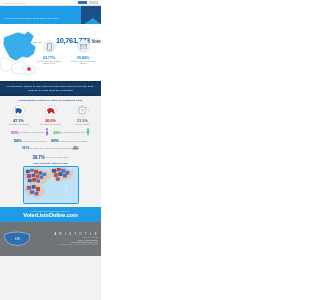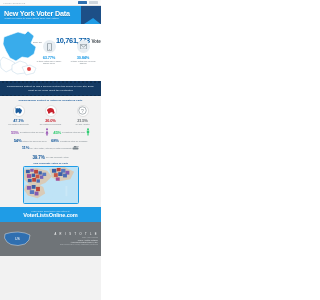--- a/index.html
+++ b/index.html
@@ -142,21 +142,20 @@
   <div class="topstrip">
     <div class="brandmini">VOTERLISTSONLINE</div>
     <div class="navmini">
       <span class="active"></span>
       <span></span>
     </div>
   </div>
 
   <div class="hero">
     <div class="ribbon"></div>
-    <div class="title">New York Voter Data</div>
     <div class="subtitle">What you need to know about New York voters</div>
   </div>
 
   <div class="statpanel">
     <svg class="nymap" viewBox="0 0 44 52">
       <path d="M6 10 L20 5 L27 7 L30 4 L36 9 L33 16 L38 20 L36 27 L30 31 L24 30 L18 34 L12 31 L8 24 L5 17 Z" fill="#2fa8ea" stroke="#ffffff" stroke-width=".6"></path>
       <path d="M5 30 L12 33 L17 36 L14 42 L8 45 L3 41 L2 34 Z" fill="#ffffff" stroke="#bcd4e4" stroke-width=".5"></path>
       <path d="M14 38 L22 34 L28 36 L31 41 L27 46 L19 47 L14 44 Z" fill="#ffffff" stroke="#bcd4e4" stroke-width=".5"></path>
       <path d="M24 40 L32 38 L38 41 L36 46 L28 48 Z" fill="#ffffff" stroke="#bcd4e4" stroke-width=".5"></path>
       <circle cx="31" cy="42" r="2" fill="#e23b3b"></circle>

